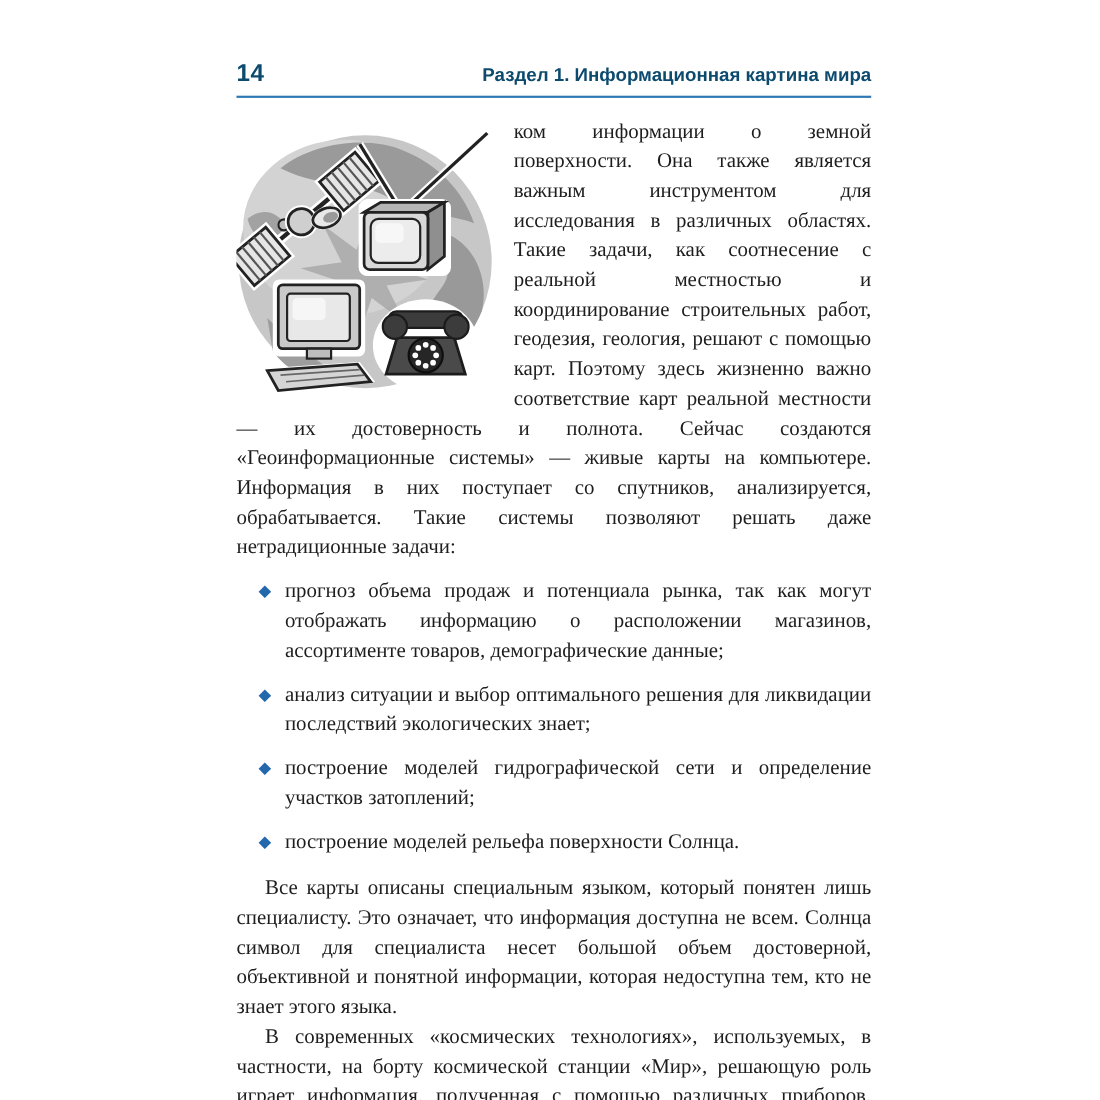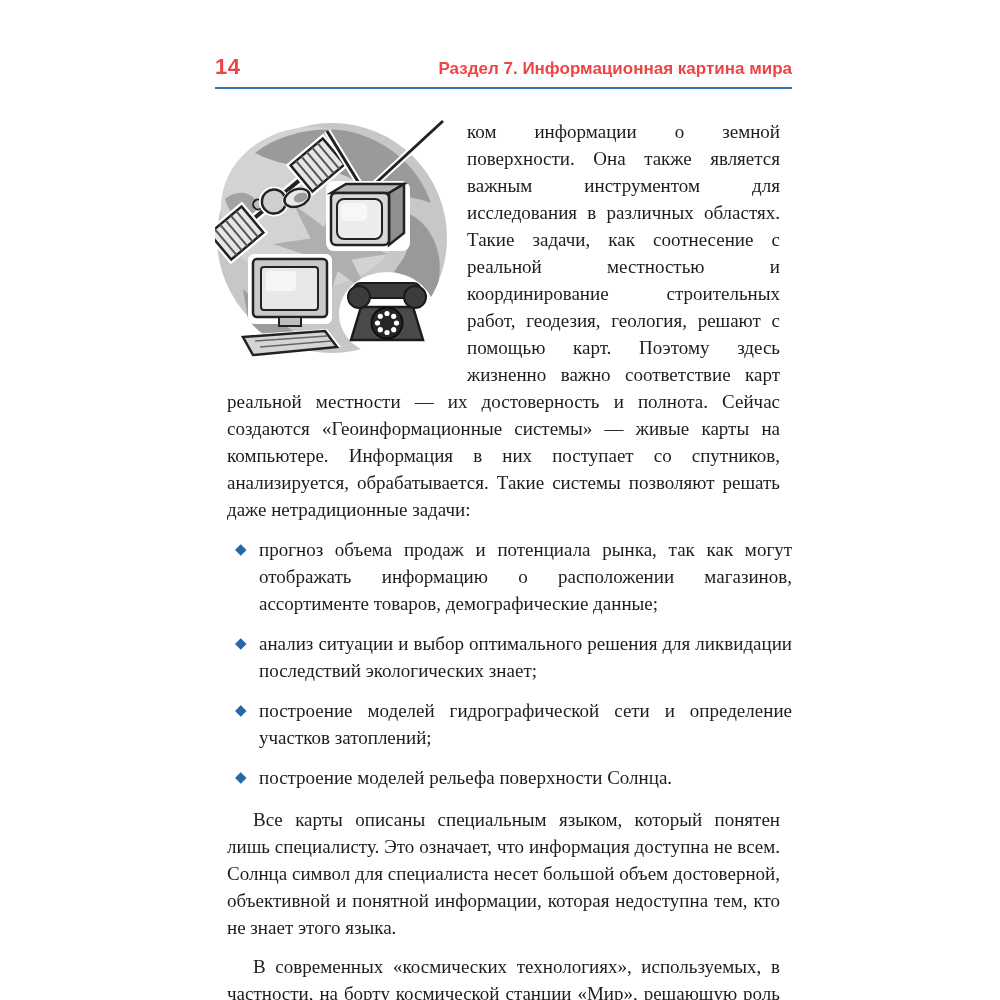--- a/index.html
+++ b/index.html
@@ -1,44 +1,44 @@
 <!DOCTYPE html>
 <html lang="ru"><head>
 <meta charset="utf-8">
 <style>
   html,body{margin:0;padding:0;background:#ffffff;}
   .page{position:relative;width:1000px;height:1000px;background:#ffffff;overflow:hidden;
         font-family:"Liberation Serif","DejaVu Serif",serif;color:#1d1d1d;}
   .header{position:absolute;left:215px;top:54px;width:577px;display:flex;
           justify-content:space-between;align-items:baseline;
           border-bottom:2px solid #2e77b5;padding-bottom:7px;
-          font-family:"Liberation Sans","DejaVu Sans",sans-serif;color:#ef4444;}
+          font-family:"Liberation Sans","DejaVu Sans",sans-serif;color:#0c4a6e;}
   .pagenum{font-size:22px;font-weight:bold;letter-spacing:.5px;}
   .section{font-size:17px;font-weight:600;}
   .content{position:absolute;left:215px;top:106px;width:577px;
            font-size:19px;line-height:27px;text-align:justify;hyphens:auto;}
   .figure{float:left;width:238px;height:250px;margin:5px 14px 11px 0;}
   .figure svg{display:block;width:238px;height:250px;}
-  p.p{margin:12px;}
+  p.p{margin:0;}
   p.indent{text-indent:26px;}
   ul.bullets{list-style:none;margin:13px 0 15px;padding:0 0 0 20px;}
   ul.bullets li{display:flex;margin-bottom:13px;}
   ul.bullets li:last-child{margin-bottom:0;}
   .marker{flex:0 0 24px;color:#2368ad;font-size:15px;line-height:27px;
           font-family:"DejaVu Sans",sans-serif;}
   .btext{flex:1;text-align:justify;}
 </style>
 </head>
 <body>
 
 <div class="page">
 
   <div class="header">
     <span class="pagenum">14</span>
-    <span class="section">Раздел 7. Информационная картина мира</span>
+    <span class="section">Раздел 1. Информационная картина мира</span>
   </div>
 
   <div class="content">
 
     <div class="figure">
       <svg viewBox="0 0 238 250" xmlns="http://www.w3.org/2000/svg">
 
         <g>
           <circle cx="117" cy="127" r="115" fill="#c7c7c7"></circle>
           <ellipse cx="98" cy="96" rx="92" ry="80" fill="#d3d3d3"></ellipse>

